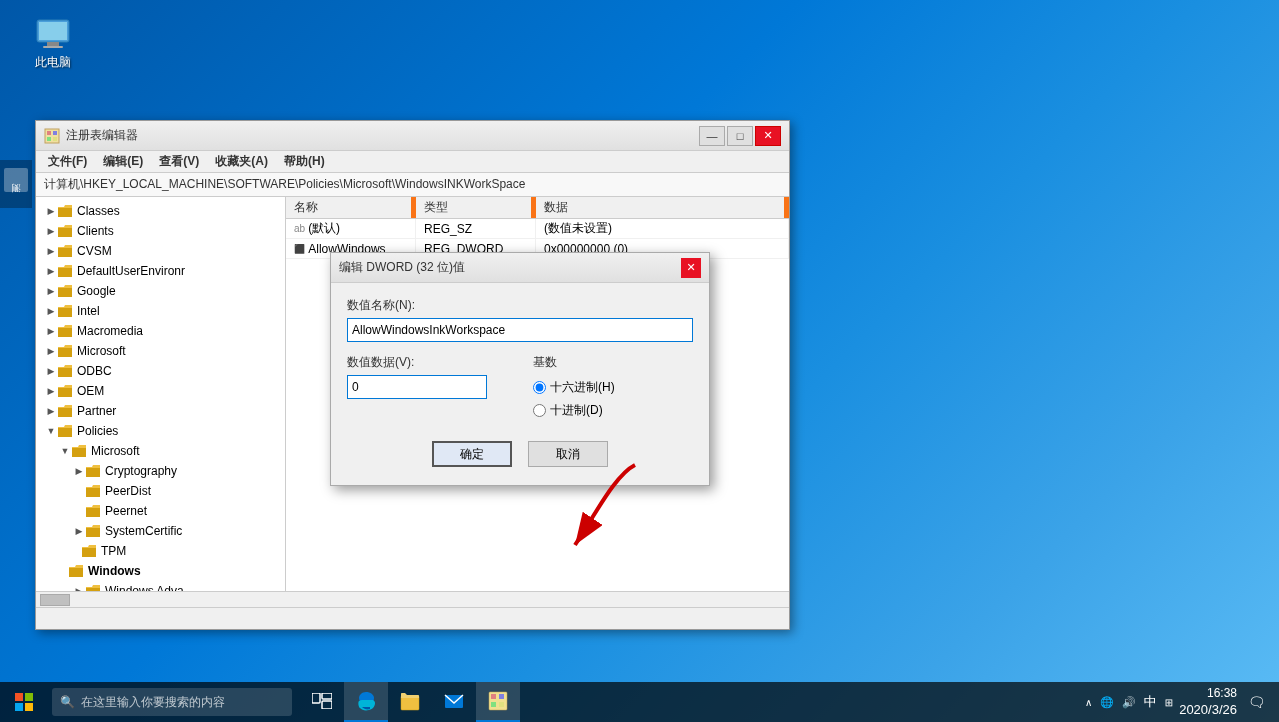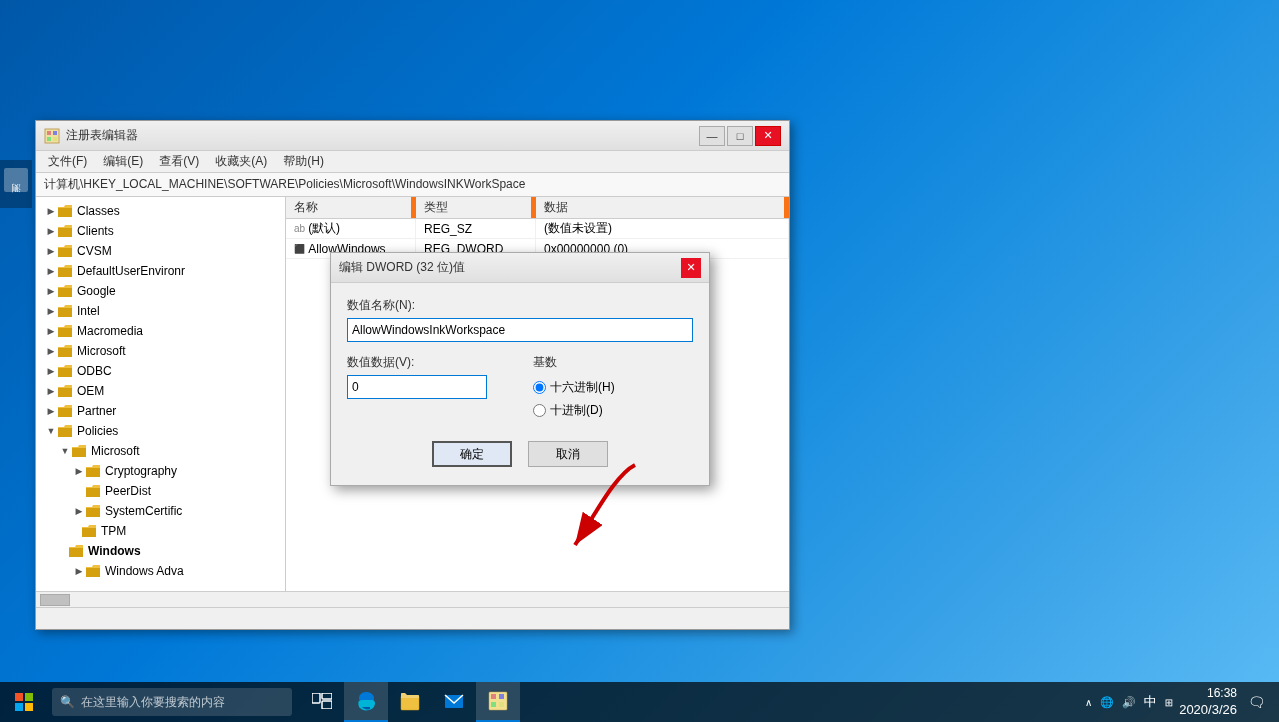--- a/index.html
+++ b/index.html
@@ -99,20 +99,21 @@
       padding: 0 4px;
       border-bottom: 1px solid #ccc;
       background: #f0f0f0;
       flex-shrink: 0;
     }
     .reg-menu-item {
       padding: 2px 8px;
       font-size: 12px;
       color: #333;
       cursor: pointer;
+      font-weight: bold;
     }
 
     .reg-path-bar {
       height: 24px;
       display: flex;
       align-items: center;
       padding: 0 8px;
       border-bottom: 1px solid #ccc;
       background: #f8f8f8;
       font-size: 12px;
@@ -426,20 +427,29 @@
     
     .reg-tree::-webkit-scrollbar { width: 8px; }
     .reg-tree::-webkit-scrollbar-track { background: #f0f0f0; }
     .reg-tree::-webkit-scrollbar-thumb { background: #c0c0c0; }
   </style>
 </head>
 <body>
 
 <div class="desktop">
 
+  <div class="desktop-icon">
+    <svg class="desktop-icon-img" viewBox="0 0 40 32">
+      <rect x="4" y="2" width="32" height="22" rx="2" fill="#4a9eda" stroke="#2a7eb8" stroke-width="1"></rect>
+      <rect x="6" y="4" width="28" height="18" fill="#87ceeb"></rect>
+      <rect x="14" y="24" width="12" height="4" fill="#888"></rect>
+      <rect x="10" y="28" width="20" height="2" rx="1" fill="#aaa"></rect>
+    </svg>
+    <span class="desktop-icon-label">此电脑</span>
+  </div>
 
   <div style="position:absolute;left:0;top:160px;width:32px;background:rgba(0,0,0,0.3);display:flex;flex-direction:column;align-items:center;gap:8px;padding:8px 0;">
     <div style="width:24px;height:24px;background:rgba(255,255,255,0.3);border-radius:2px;"></div>
     <div style="color:white;font-size:9px;writing-mode:vertical-rl;transform:rotate(180deg);">测</div>
   </div>
 
   <div class="reg-window">
 
     <div class="reg-title-bar">
       <svg class="reg-title-icon" viewBox="0 0 16 16">
@@ -588,20 +598,28 @@
         </div>
         <div class="tree-item" style="padding-left:36px;">
           <span class="tree-expand"></span>
           <svg class="tree-folder-icon" viewBox="0 0 16 14">
               <path d="M0,3 L6,3 L7,1 L14,1 L14,13 L0,13 Z" fill="#f0c040"></path>
               <path d="M0,4 L14,4 L14,13 L0,13 Z" fill="#d4a010"></path>
             </svg>
           <span>PeerDist</span>
         </div>
         <div class="tree-item" style="padding-left:36px;">
+          <span class="tree-expand"></span>
+          <svg class="tree-folder-icon" viewBox="0 0 16 14">
+              <path d="M0,3 L6,3 L7,1 L14,1 L14,13 L0,13 Z" fill="#f0c040"></path>
+              <path d="M0,4 L14,4 L14,13 L0,13 Z" fill="#d4a010"></path>
+            </svg>
+          <span>Peernet</span>
+        </div>
+        <div class="tree-item" style="padding-left:36px;">
           <span class="tree-expand">▶</span>
           <svg class="tree-folder-icon" viewBox="0 0 16 14">
               <path d="M0,3 L6,3 L7,1 L14,1 L14,13 L0,13 Z" fill="#f0c040"></path>
               <path d="M0,4 L14,4 L14,13 L0,13 Z" fill="#d4a010"></path>
             </svg>
           <span>SystemCertific</span>
         </div>
         <div class="tree-item" style="padding-left:32px;">
           <span class="tree-expand"></span>
           <svg class="tree-folder-icon" viewBox="0 0 16 14">

